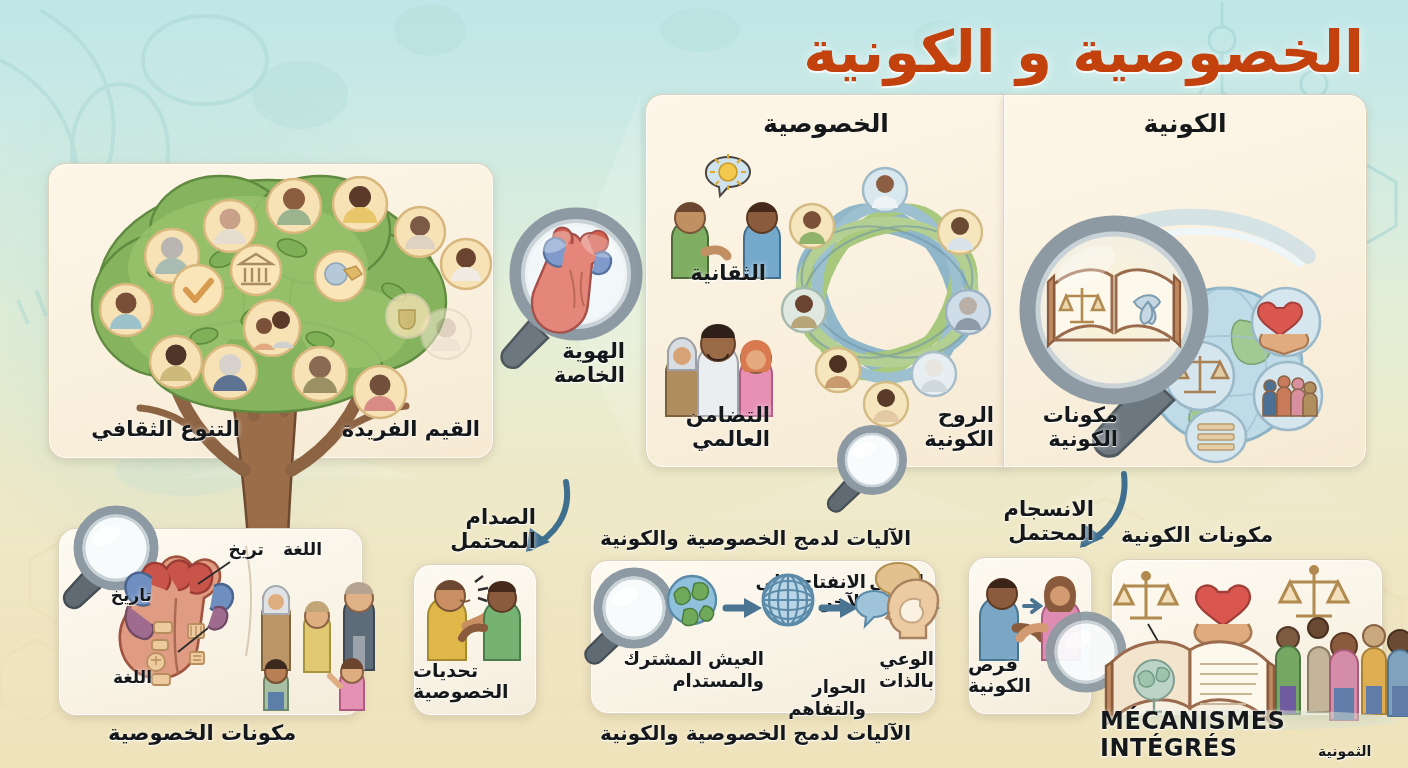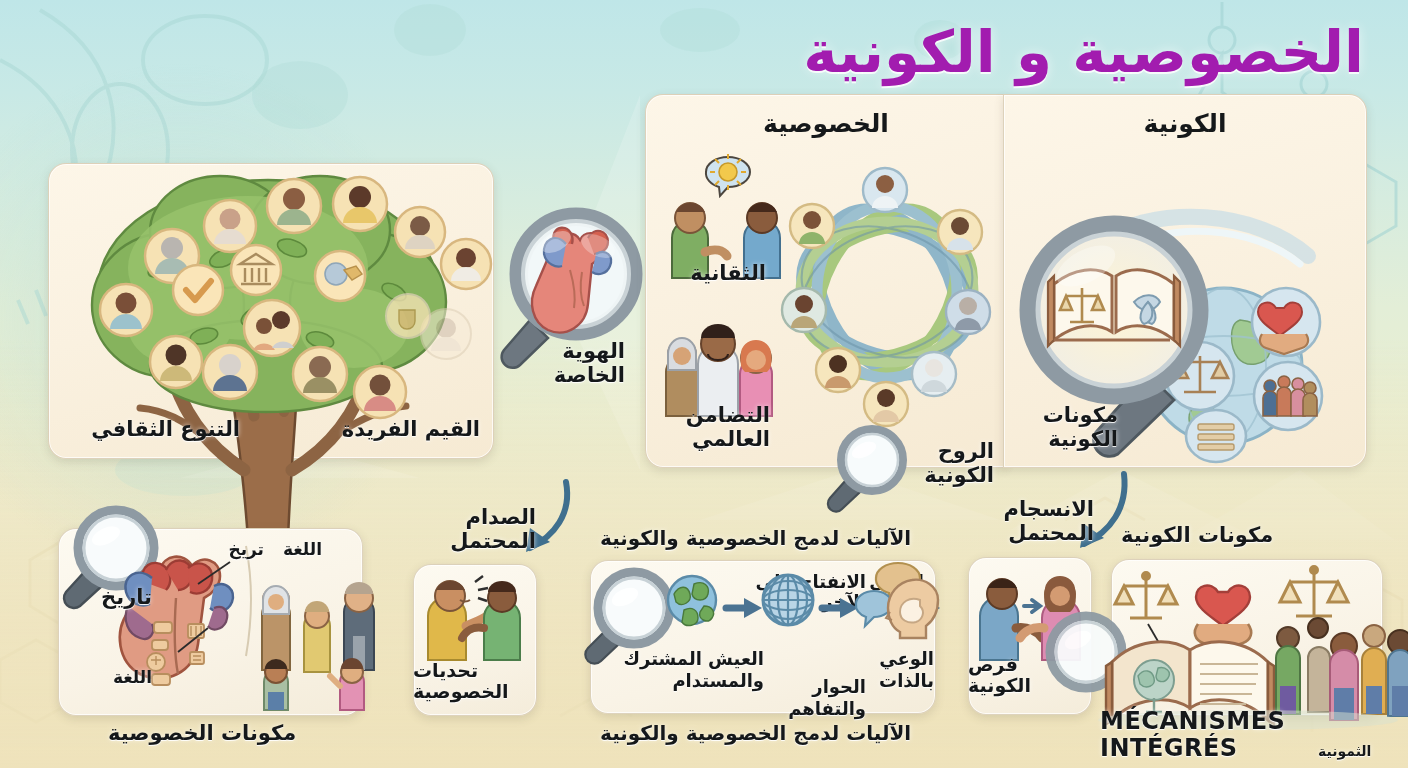--- a/index.html
+++ b/index.html
@@ -37,21 +37,21 @@
     border:1px solid rgba(214,201,176,.8);}
   .card.plain{background:linear-gradient(165deg,#fdfaf1 0%,#f9f3e6 60%,#f4ecda 100%);}
 
   .lbl{position:absolute;color:#15181a;font-weight:bold;line-height:1.12;
        text-shadow:0 1px 0 rgba(255,255,255,.85), 0 0 5px rgba(255,255,255,.7);white-space:pre-line;}
   .lbl.ctr{text-align:left;}
   .lbl.rt{text-align:right;}
   .lbl.lt{text-align:left;}
 
   
-  #title{position:absolute;right:44px;top:18px;font-size:58px;font-weight:bold;color:#a21caf;
+  #title{position:absolute;right:44px;top:18px;font-size:58px;font-weight:bold;color:#c2410c;
     letter-spacing:0;text-shadow:0 2px 0 rgba(255,255,255,.8),0 0 12px rgba(255,255,255,.6);}
   #subtitle{position:absolute;right:262px;top:118px;font-size:27px;font-weight:bold;color:#1b1e20;
     text-shadow:0 1px 0 rgba(255,255,255,.85),0 0 8px rgba(255,255,255,.6);}
 
   
   #tree-panel{left:48px;top:163px;width:444px;height:294px;}
   #priv-panel{left:645px;top:94px;width:360px;height:372px;border-top-right-radius:0;border-bottom-right-radius:0;}
   #univ-panel{left:1003px;top:94px;width:362px;height:372px;border-top-left-radius:0;border-bottom-left-radius:0;}
   .panel-hdr{position:absolute;top:14px;left:0;right:0;text-align:center;font-size:25px;font-weight:bold;color:#15181a;}
 
@@ -382,21 +382,21 @@
           <circle cx="152" cy="198" r="9" fill="#e8e5e0"></circle>
           <path d="M139 222 a13 12 0 0 1 26 0z" fill="#cfd8dc"></path>
         </g>
       <g>
           <circle cx="104" cy="234" r="22" fill="#f6e6bd" stroke="#d4bb84" stroke-width="2.4"></circle>
           <circle cx="104" cy="228" r="9" fill="#5a3a28"></circle>
           <path d="M91 252 a13 12 0 0 1 26 0z" fill="#e3c9a6"></path>
         </g>
     </g>
   </svg>
-  <div class="lbl rt" style="left:890px;top:404px;width:104px;font-size:21px;margin-top:36px;">الروح
+  <div class="lbl rt" style="left:890px;top:404px;width:104px;font-size:21px;">الروح
 الكونية</div>
 
   <svg class="figure" style="left:822px;top:418px;width:90px;height:100px;" viewBox="0 0 90 100">
     <path d="M24 62 L8 80 a8 8 0 0 0 12 11 L38 74 Z" fill="#5f6a73" stroke="#454e55" stroke-width="2.2"></path>
     <circle cx="50" cy="42" r="31" fill="#eef4f6" stroke="#8e9aa3" stroke-width="8"></circle>
     <circle cx="50" cy="42" r="26" fill="#f7fbfc" stroke="#c7d1d6" stroke-width="2.5"></circle>
     <ellipse cx="42" cy="32" rx="13" ry="7" fill="#ffffff" opacity=".8" transform="rotate(-25 42 32)"></ellipse>
   </svg>
 
   <div class="card" id="univ-panel">
@@ -565,21 +565,21 @@
       </g>
       <g>
         <path d="M292 210 v-28 a12 12 0 0 1 24 0 v28z" fill="#e392b4" stroke="#b25a81" stroke-width="2"></path>
         <circle cx="304" cy="172" r="11" fill="#dfae80" stroke="#8a6344" stroke-width="2"></circle>
         <path d="M293 169 a11 11 0 0 1 22 0z" fill="#6b4530"></path>
         <path d="M292 186 l-10 -10" stroke="#dfae80" stroke-width="6" stroke-linecap="round"></path>
       </g>
     </g>
   </svg>
   <div class="lbl rt small" style="left:192px;top:540px;width:72px;font-size:17px;">تريخ</div>
-  <div class="lbl rt small" style="left:80px;top:586px;width:72px;font-size:21px;">تاريخ</div>
+  <div class="lbl rt small" style="left:80px;top:586px;width:72px;font-size:17px;">تاريخ</div>
   <div class="lbl rt small" style="left:80px;top:668px;width:72px;font-size:17px;">اللغة</div>
   <div class="lbl rt small" style="left:250px;top:540px;width:72px;font-size:17px;">اللغة</div>
   <div class="lbl ctr" style="left:108px;top:722px;width:230px;font-size:21px;">مكونات الخصوصية</div>
 
   <svg class="figure" style="left:486px;top:478px;width:90px;height:86px;" viewBox="0 0 90 86">
     <path d="M80 4 C86 36 68 58 44 70" fill="none" stroke="#3f6f8e" stroke-width="6" stroke-linecap="round"></path>
     <path d="M40 74 l4 -24 l20 14z" fill="#3f6f8e"></path>
   </svg>
   <div class="lbl rt" style="left:418px;top:506px;width:118px;font-size:21px;">الصدام
 المحتمل</div>

